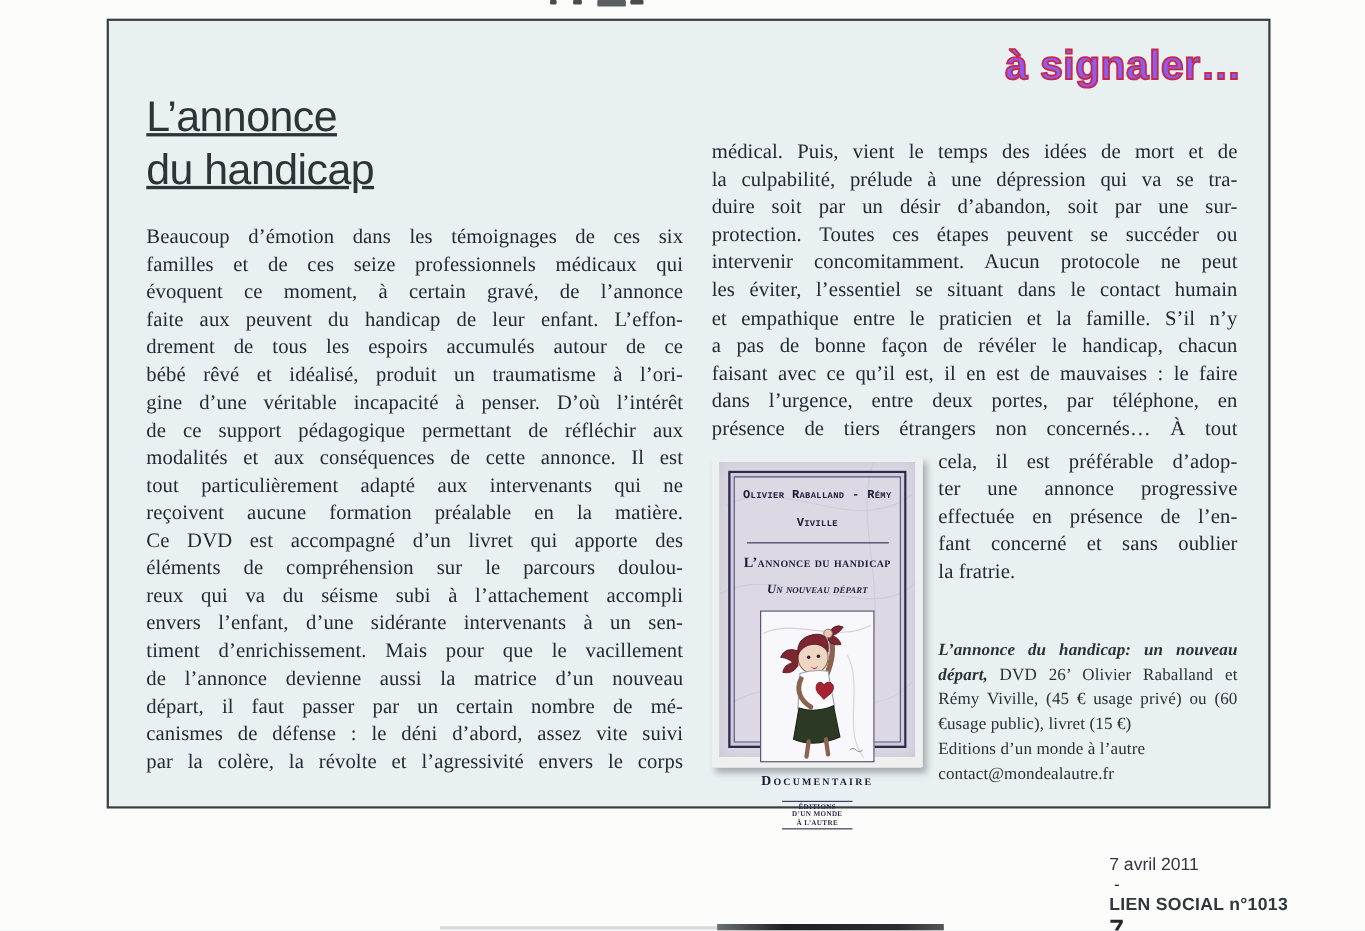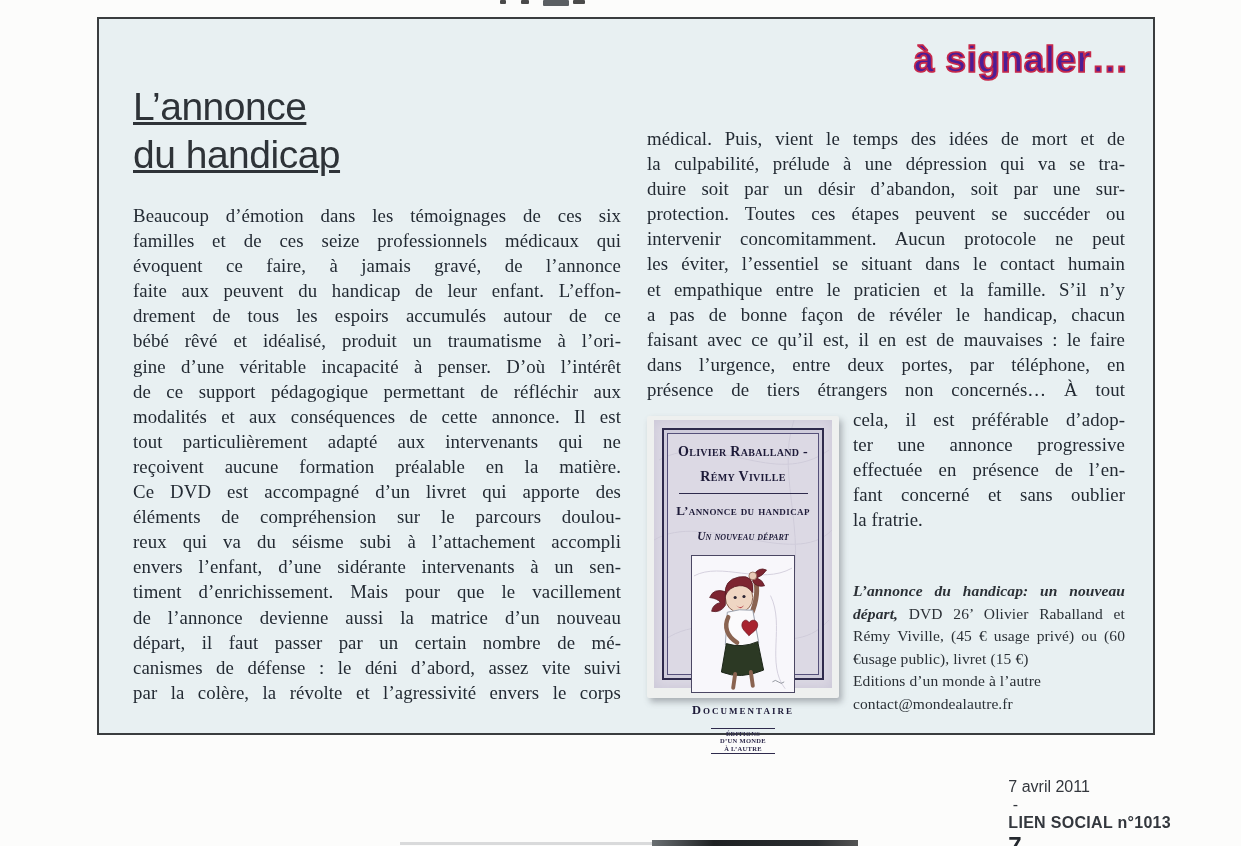--- a/index.html
+++ b/index.html
@@ -12,21 +12,21 @@
   .art-bot-dark { position:absolute; left:652px; top:840px; width:206px; height:6px;
                   background:linear-gradient(90deg,#6a6f72,#1e2123 30%,#2b2e31 80%,#555); }
   .art-bot-light { position:absolute; left:400px; top:842px; width:260px; height:3px; background:#d9dadb; }
 
   
   .content-box { position:absolute; left:97px; top:17px; width:1058px; height:718px;
                  background:#e8f0f2; border:2px solid #3a3d3f; }
 
   .signaler { position:absolute; top:20px; right:24px;
               font-size:37px; font-weight:bold; letter-spacing:0.5px;
-              color:#4c1d95; -webkit-text-stroke:1.7px #c8294a;
+              color:#8b5cf6; -webkit-text-stroke:1.7px #c8294a;
               text-shadow:0 0 1px #c8294a; }
 
   .page-title { position:absolute; left:34px; top:64px; color:#2e3338;
                 font-size:39px; line-height:48px; letter-spacing:-0.5px;text-decoration:underline; }
 
   .body-serif { font-family:"Liberation Serif", serif; font-size:18.8px;
                 line-height:25.1px; color:#232a33; letter-spacing:0.1px; }
   .tline { text-align:justify; text-align-last:justify; }
   .last-left .tline:last-child { text-align-last:left; }
 
@@ -40,21 +40,21 @@
   .dvd-photo { position:absolute; left:0; top:14px; width:192px; height:282px;
                background:#eef0ef; border-radius:2px;
                box-shadow:3px 4px 6px rgba(90,95,105,0.45); }
   .cover { position:absolute; left:7px; right:7px; top:4px; bottom:10px;
            background:#dcd9e4; box-shadow:inset 0 0 14px #c9c5d6; }
   .cover-sketch { position:absolute; inset:0; opacity:0.6; }
   .cover-frame { position:absolute; inset:8px; border:2px solid #2e2a4c;
                  box-shadow:inset 0 0 0 3px #cfccdb, inset 0 0 0 4px #55507a;
                  padding:9px 4px 4px; text-align:center; color:#1d1a38;
                  font-family:"Liberation Serif", serif; }
-  .cover-authors { font-variant:small-caps; font-weight:bold; font-size:14px; letter-spacing:0.3px; }
+  .cover-authors { font-variant:small-caps; font-weight:bold; font-size:11px; letter-spacing:0.3px;font-family:Liberation Mono, monospace; }
   .cover-rule { width:86%; height:1px; background:#2e2a4c; margin:4px auto 4px; }
   .cover-title { font-variant:small-caps; font-weight:bold; font-size:13px; letter-spacing:0.4px; }
   .cover-subtitle { font-variant:small-caps; font-style:italic; font-weight:bold; font-size:11.5px; margin-top:1px; }
   .illus-box { width:104px; height:138px; margin:6px auto 5px; border:1px solid #4b4763;
                background:#f8f7fb; position:relative; overflow:hidden; }
   .cover-genre { font-variant:small-caps; font-weight:bold; font-size:12.5px; letter-spacing:2px; }
   .cover-logo { width:64px; margin:4px auto 0; font-size:6.5px; line-height:7.5px;
                 font-weight:bold; letter-spacing:0.3px; color:#2e2a4c;
                 border-top:1px solid #2e2a4c; border-bottom:1px solid #2e2a4c;
                 padding:1px 0; text-transform:uppercase; }
@@ -85,21 +85,21 @@
   <div class="signaler">à signaler…</div>
 
   <div class="page-title">
     <div>L’annonce</div>
     <div>du handicap</div>
   </div>
 
   <div class="left-col body-serif">
       <div class="tline">Beaucoup d’émotion dans les témoignages de ces six</div>
       <div class="tline">familles et de ces seize professionnels médicaux qui</div>
-      <div class="tline">évoquent ce faire, à jamais gravé, de l’annonce</div>
+      <div class="tline">évoquent ce moment, à certain gravé, de l’annonce</div>
       <div class="tline">faite aux peuvent du handicap de leur enfant. L’effon-</div>
       <div class="tline">drement de tous les espoirs accumulés autour de ce</div>
       <div class="tline">bébé rêvé et idéalisé, produit un traumatisme à l’ori-</div>
       <div class="tline">gine d’une véritable incapacité à penser. D’où l’intérêt</div>
       <div class="tline">de ce support pédagogique permettant de réfléchir aux</div>
       <div class="tline">modalités et aux conséquences de cette annonce. Il est</div>
       <div class="tline">tout particulièrement adapté aux intervenants qui ne</div>
       <div class="tline">reçoivent aucune formation préalable en la matière.</div>
       <div class="tline">Ce DVD est accompagné d’un livret qui apporte des</div>
       <div class="tline">éléments de compréhension sur le parcours doulou-</div>

